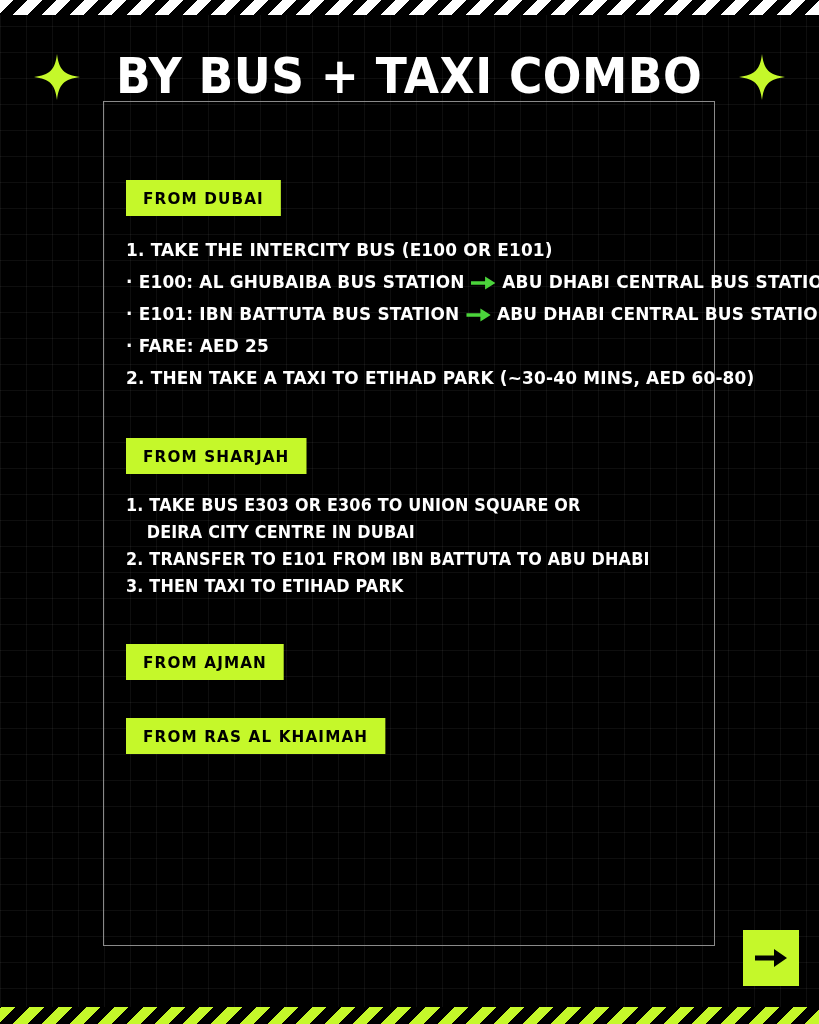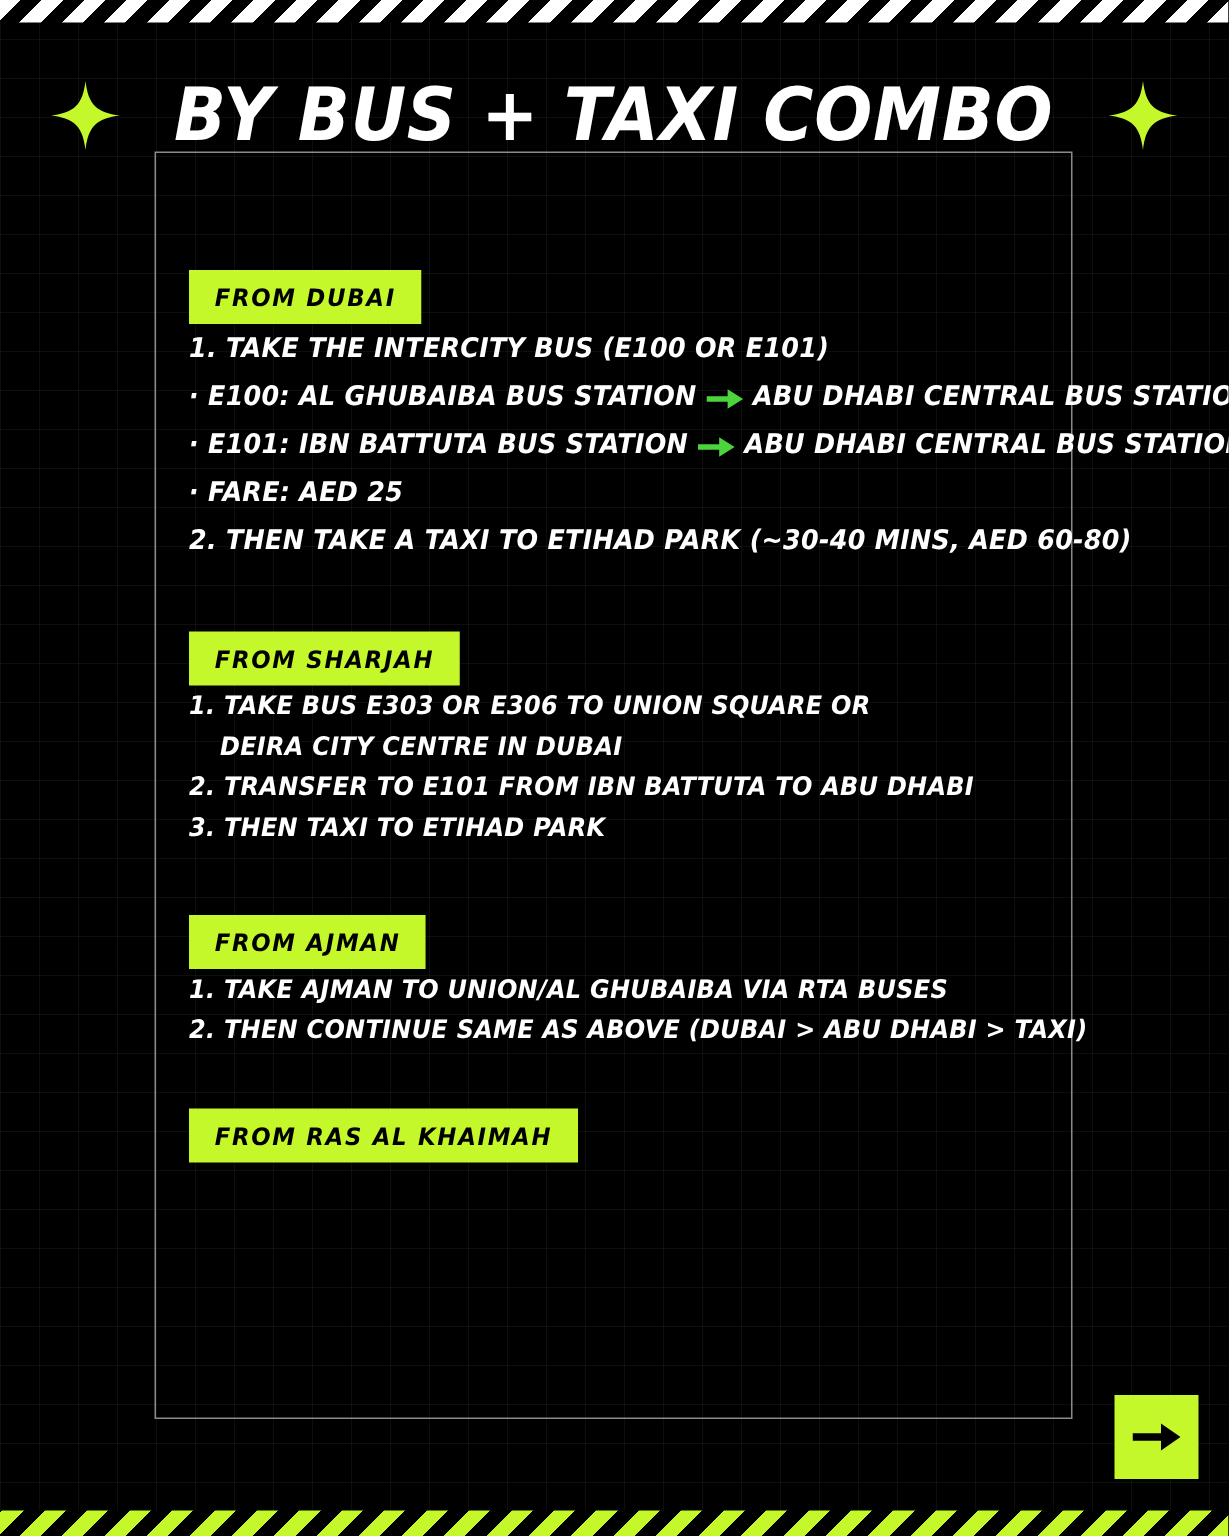--- a/index.html
+++ b/index.html
@@ -63,21 +63,20 @@
   
   .title-row {
     position: absolute;
     top: 48px;
     left: 0;
     width: 100%;
     display: flex;
     align-items: center;
     justify-content: center;
     gap: 14px;
-    font-style: italic;
   }
   .title {
     font-family: "DejaVu Sans", sans-serif;
     font-weight: bold;
     font-size: 49px;
     letter-spacing: 0.5px;
     color: #ffffff;
     text-transform: uppercase;
     transform: scaleX(0.93);
     white-space: nowrap;
@@ -97,41 +96,40 @@
     height: 845px;
     border: 1px solid #8a8a8a;
     box-sizing: border-box;
   }
 
   .content {
     position: absolute;
     left: 126px;
     top: 180px;
     width: 590px;
-    font-style: italic;
   }
 
   .section { margin-bottom: 0; }
 
   .tag {
     display: inline-block;
     background: #c5f82a;
     color: #000000;
     font-family: "DejaVu Sans", sans-serif;
     font-weight: bold;
     font-size: 16px;
     letter-spacing: 1.2px;
     padding: 9px 18px 8px 18px;
     text-transform: uppercase;
     transform: scaleX(0.95);
     transform-origin: left center;
   }
 
   .lines {
-    margin-top: 1px;
+    margin-top: 18px;
   }
   .line {
     font-family: "DejaVu Sans", sans-serif;
     font-weight: bold;
     color: #ffffff;
     text-transform: uppercase;
     letter-spacing: 0.2px;
     transform: scaleX(0.94);
     transform-origin: left center;
     white-space: nowrap;
@@ -241,28 +239,20 @@
         <div class="line">
           <span>3. THEN TAXI TO ETIHAD PARK</span>
         </div>
       </div>
     </div>
 
     <div class="gap-b"></div>
 
     <div class="section">
       <div class="tag">FROM AJMAN</div>
-      <div class="lines sz-md">
-        <div class="line">
-          <span>1. TAKE AJMAN TO UNION/AL GHUBAIBA VIA RTA BUSES</span>
-        </div>
-        <div class="line">
-          <span>2. THEN CONTINUE SAME AS ABOVE (DUBAI &gt; ABU DHABI &gt; TAXI)</span>
-        </div>
-      </div>
     </div>
 
     <div class="gap-c"></div>
 
     <div class="section">
       <div class="tag">FROM RAS AL KHAIMAH</div>
     </div>
 
   </div>
 

